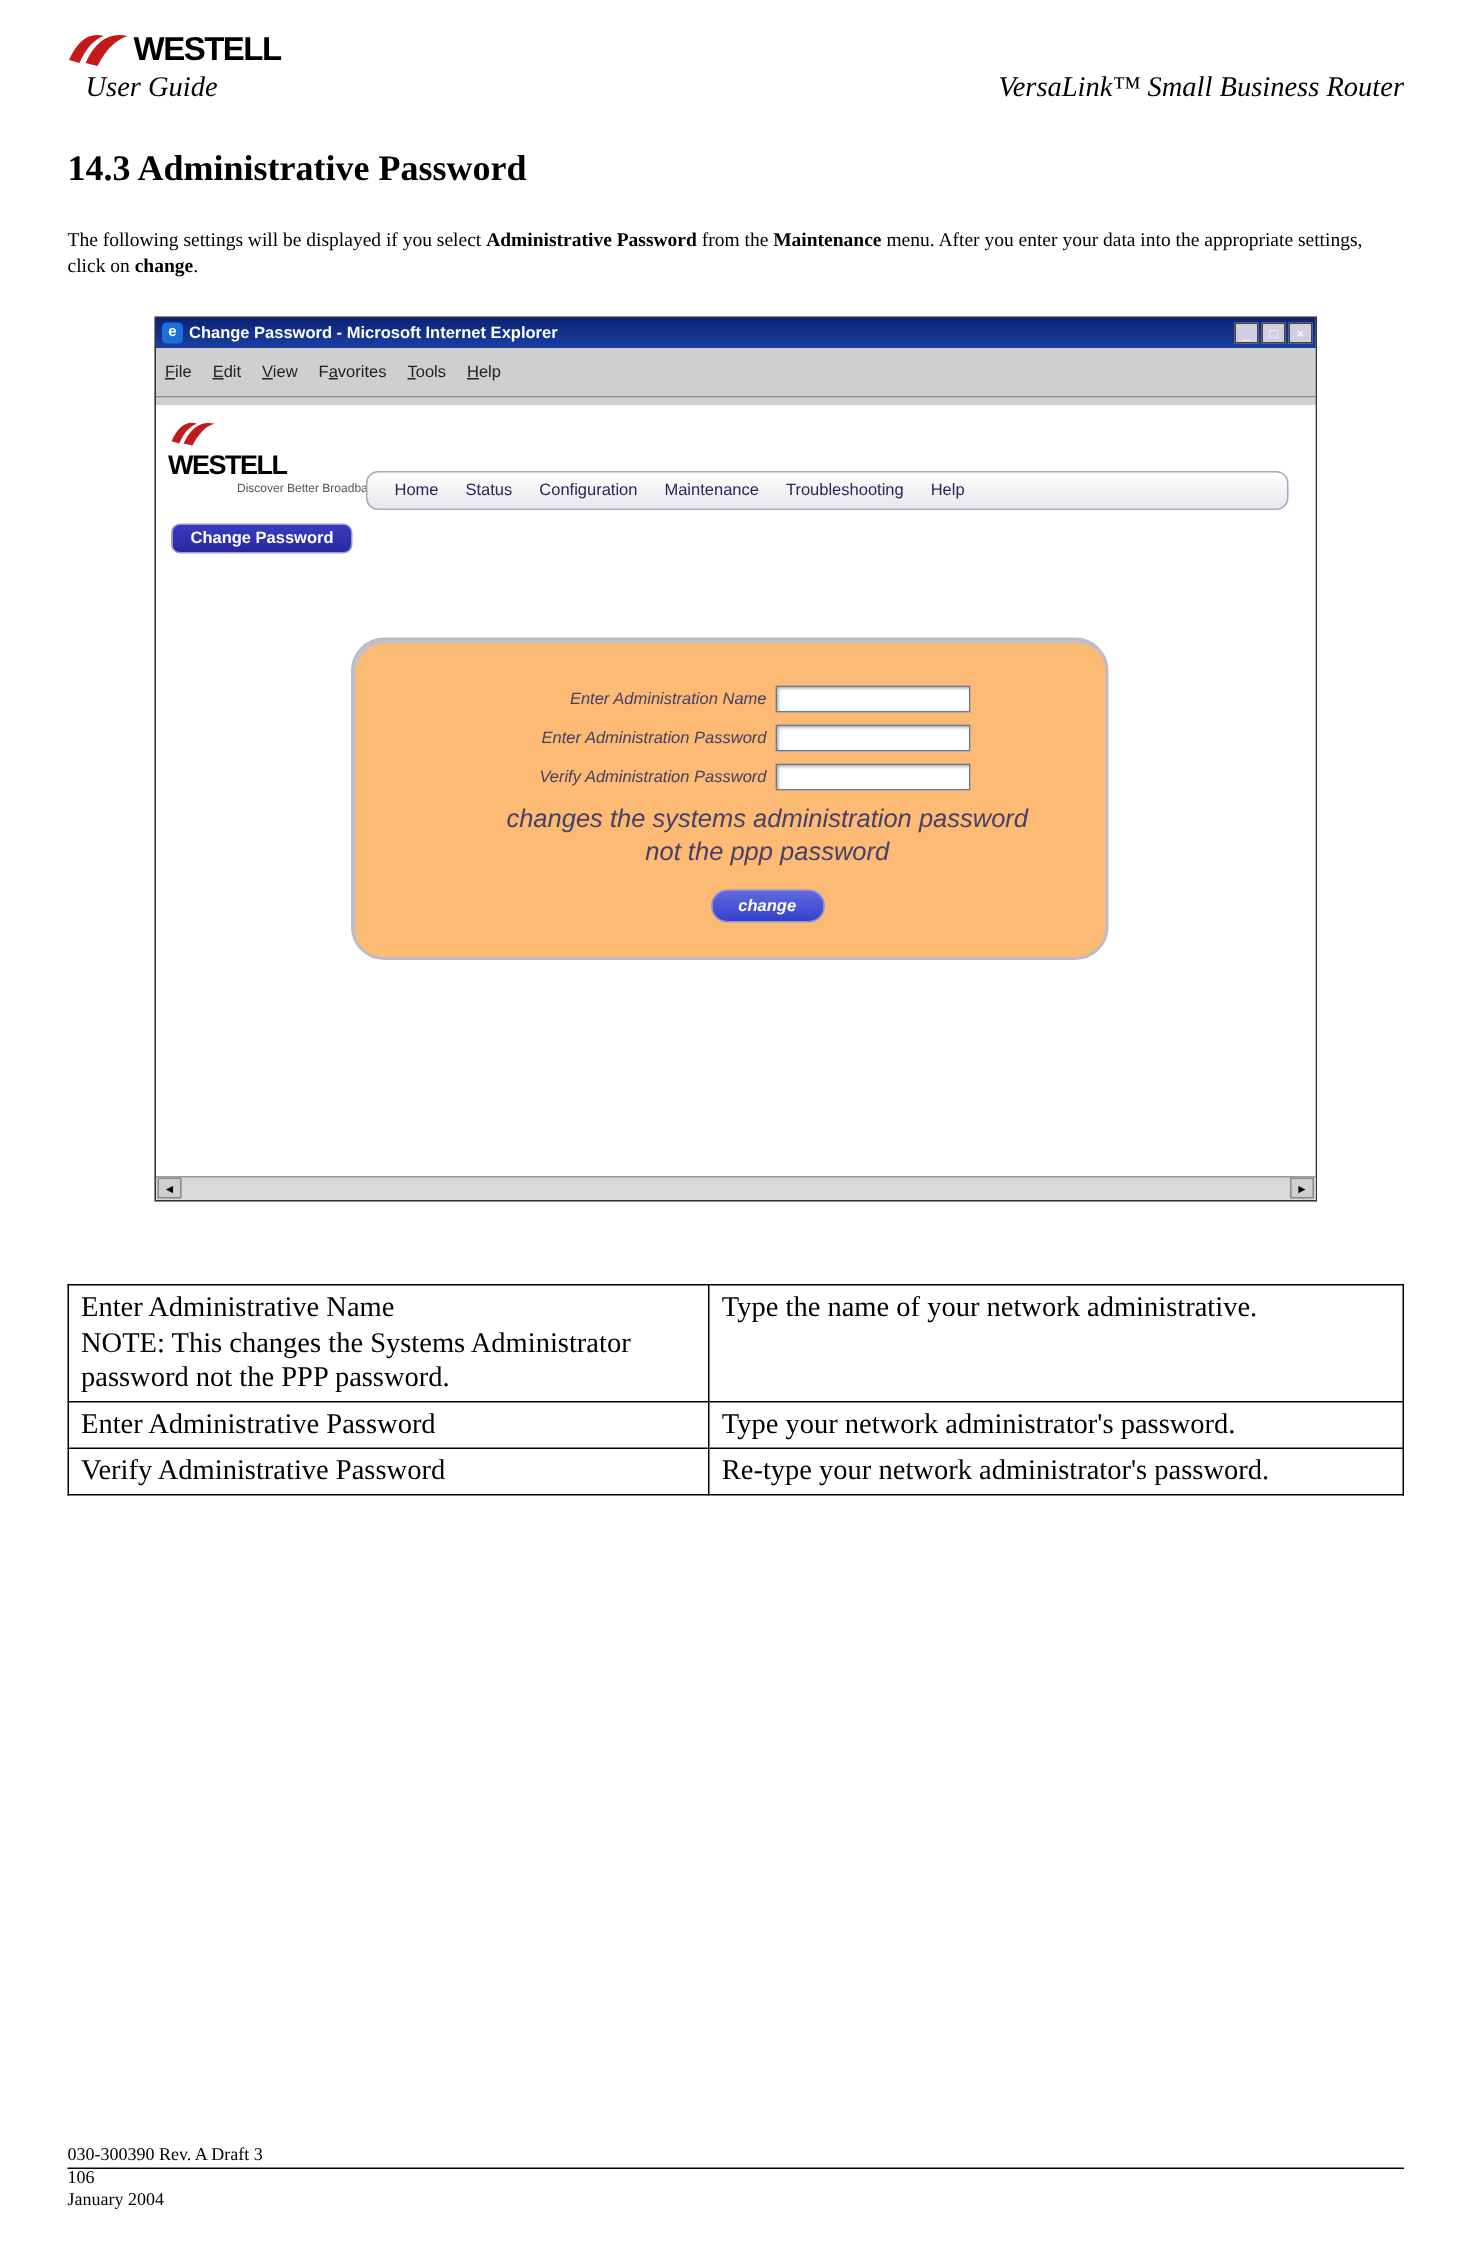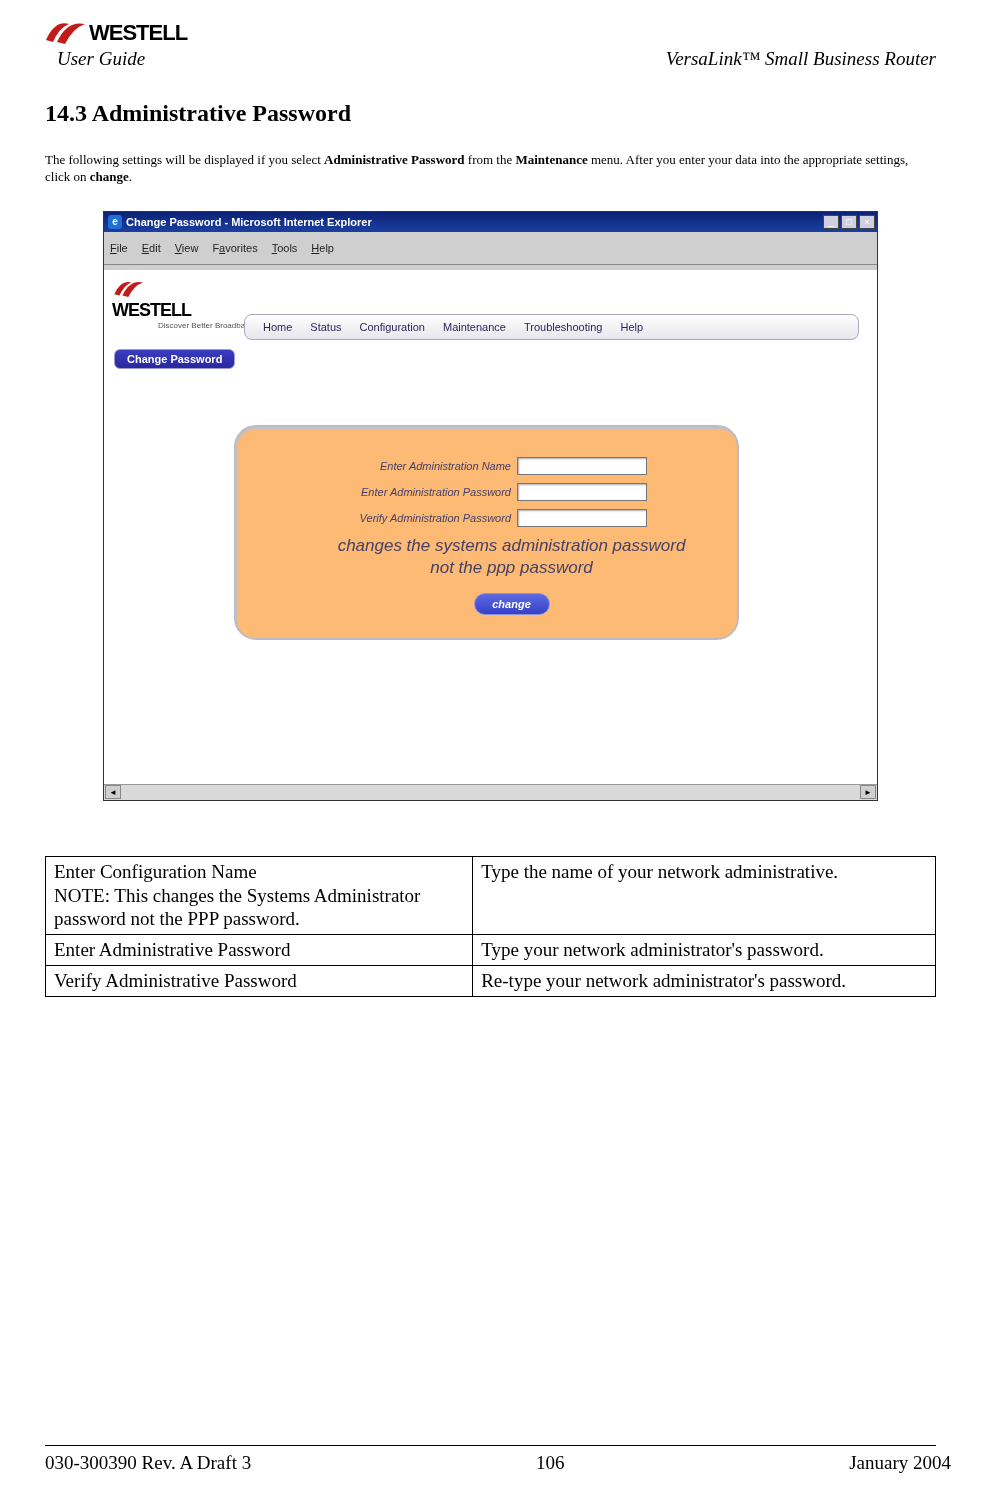--- a/index.html
+++ b/index.html
@@ -78,21 +78,21 @@
     .scroll-left { width:16px; height:14px; background:#cfcfcf; border:1px solid #888; margin-left:1px; display:flex; align-items:center; justify-content:center; font-size:8px;}
     .scroll-right { width:16px; height:14px; background:#cfcfcf; border:1px solid #888; margin-left:auto; margin-right:1px; display:flex; align-items:center; justify-content:center; font-size:8px;}
 
     
     table.desc { border-collapse: collapse; width: 100%; font-size: 19px; }
     table.desc td { border: 1px solid #000; padding: 3px 8px; vertical-align: top; line-height:1.25; }
     table.desc td:first-child { width: 48%; }
 
     
     .footer-rule { position:absolute; left:45px; right:45px; bottom:54px; border-top:1px solid #000;}
-    .footer { position:absolute; left:45px; right:30px; bottom:26px; display:flex; justify-content:space-between; font-size:19px;}
+    .footer { position:absolute; left:45px; right:60px; bottom:26px; display:flex; justify-content:space-between; font-size:12px;flex-direction:column;}
   </style>
 </head>
 <body>
 
 <div class="doc-header">
   <div class="logo-block">
     <div class="w-logo">
       <span class="w-swoosh">
         <svg viewBox="0 0 42 30" width="42" height="30">
           <path d="M1 22 Q10 2 24 6 Q14 10 8 24 Z" fill="#c31a1a"></path>
@@ -181,21 +181,21 @@
       <div class="scroll-left">◄</div>
       <div class="scroll-right">►</div>
     </div>
   </div>
 </div>
 
 <table class="desc">
   <tbody>
       <tr>
     <td>
-      <span>Enter Configuration Name</span><br>
+      <span>Enter Administrative Name</span><br>
       <span>NOTE: This changes the Systems Administrator password not the PPP password.</span>
     </td>
     <td>Type the name of your network administrative.</td>
   </tr>
   <tr>
     <td>Enter Administrative Password</td>
     <td>Type your network administrator's password.</td>
   </tr>
   <tr>
     <td>Verify Administrative Password</td>

